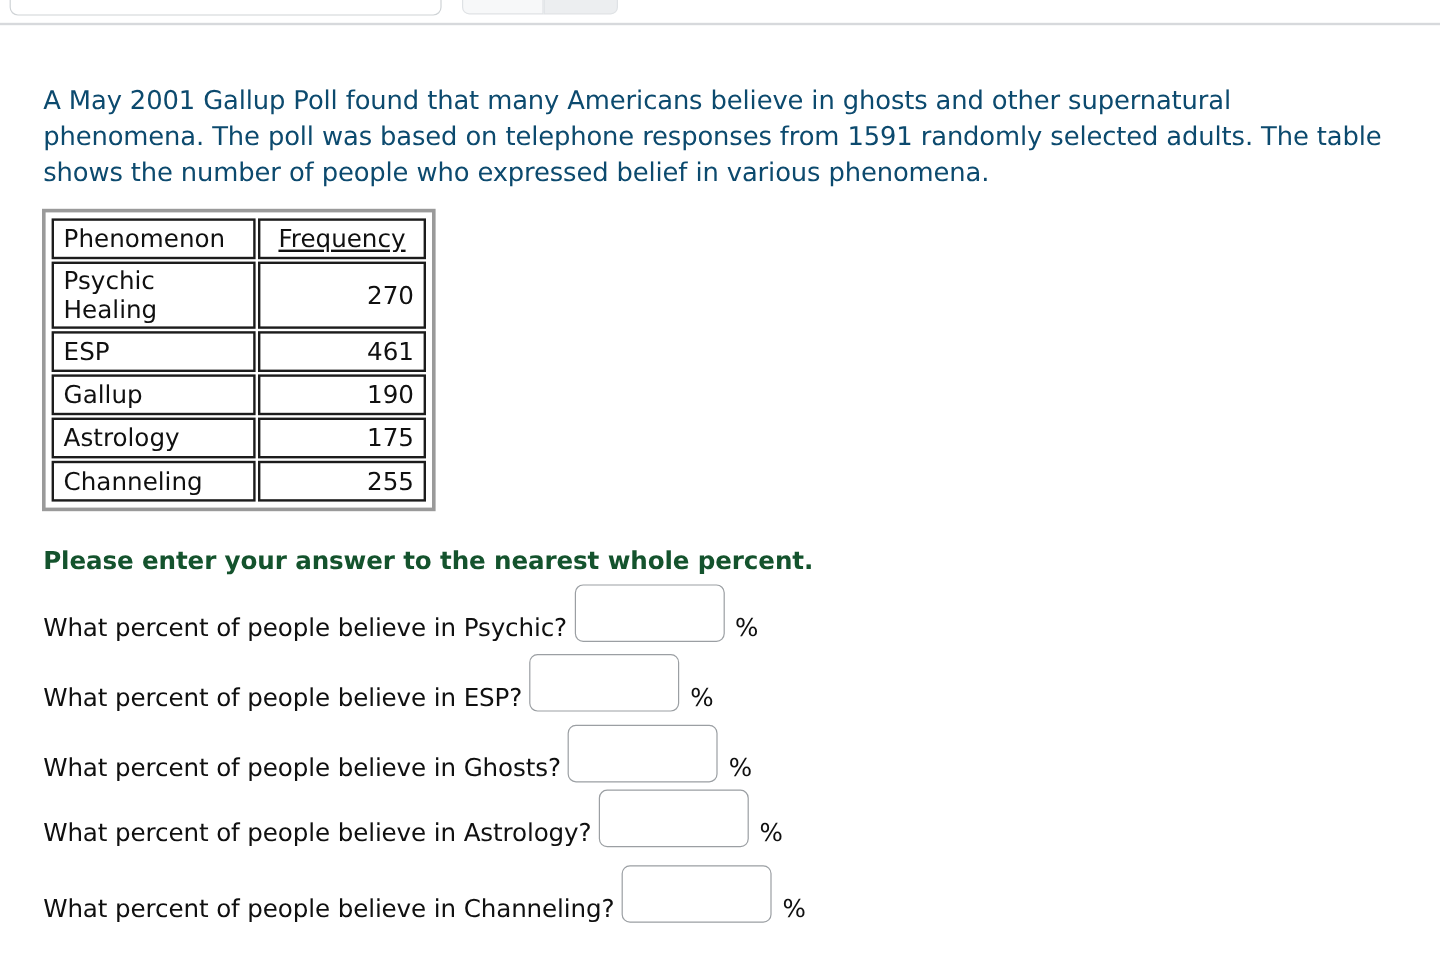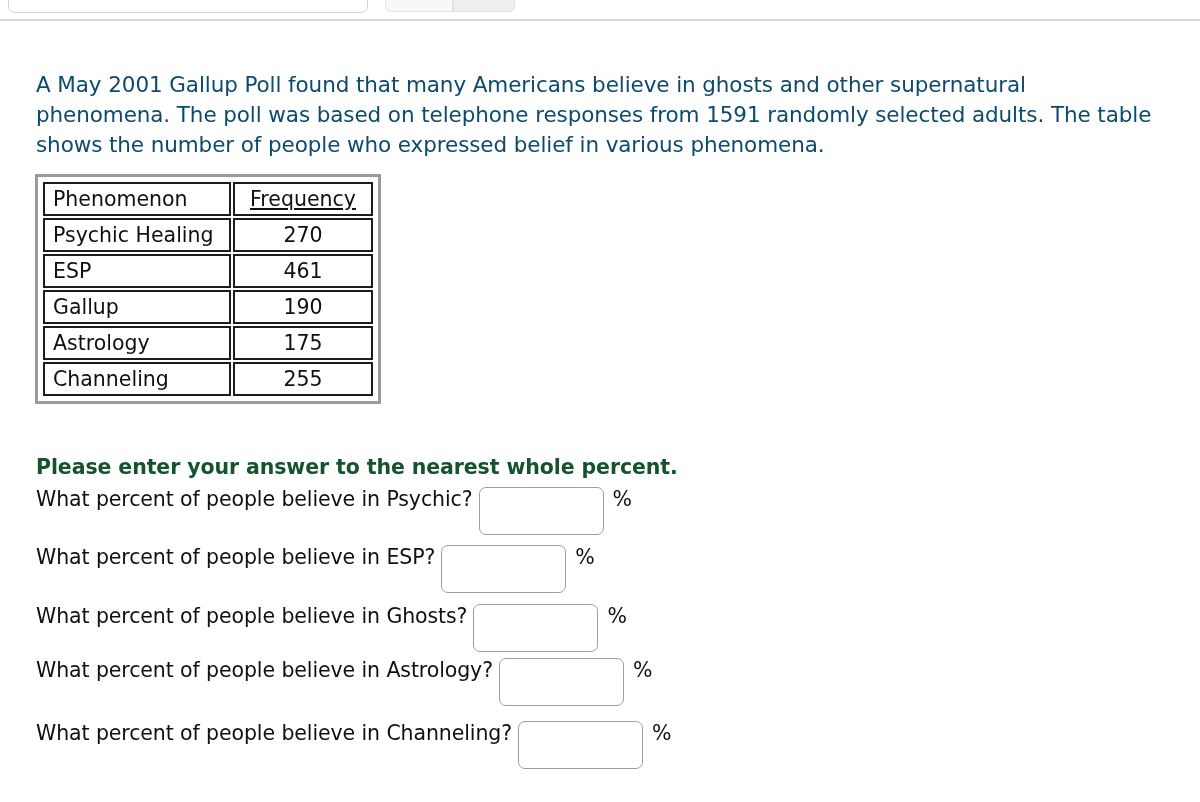--- a/index.html
+++ b/index.html
@@ -96,27 +96,27 @@
     color: #101010;
   }
   table#freq-table td {
     border: 2px solid #1c1c1c;
     height: 34px;
     padding: 2px 8px;
     background: #ffffff;
     box-sizing: border-box;
   }
   table#freq-table td.col-name {
-    width: 188px;
+    width: 170px;
     text-align: left;
     margin-top: 36px;
   }
   table#freq-table td.col-freq {
     width: 140px;
-    text-align: center;
+    text-align: right;
   }
   table#freq-table td.hdr-freq {
     text-align: center;
     text-decoration: underline;
   }
 
   
   #instruction {
     position: absolute;
     left: 36px;
@@ -125,21 +125,21 @@
     font-weight: bold;
     color: #14532d;
     letter-spacing: -0.1px;
   }
 
   
   .qrow {
     position: absolute;
     left: 36px;
     display: flex;
-    align-items: flex-start;
+    align-items: flex-end;
     white-space: nowrap;
   }
   .qlabel {
     font-size: 20.5px;
     color: #101010;
     letter-spacing: -0.1px;
   }
   .qinput {
     width: 125px;
     height: 48px;

